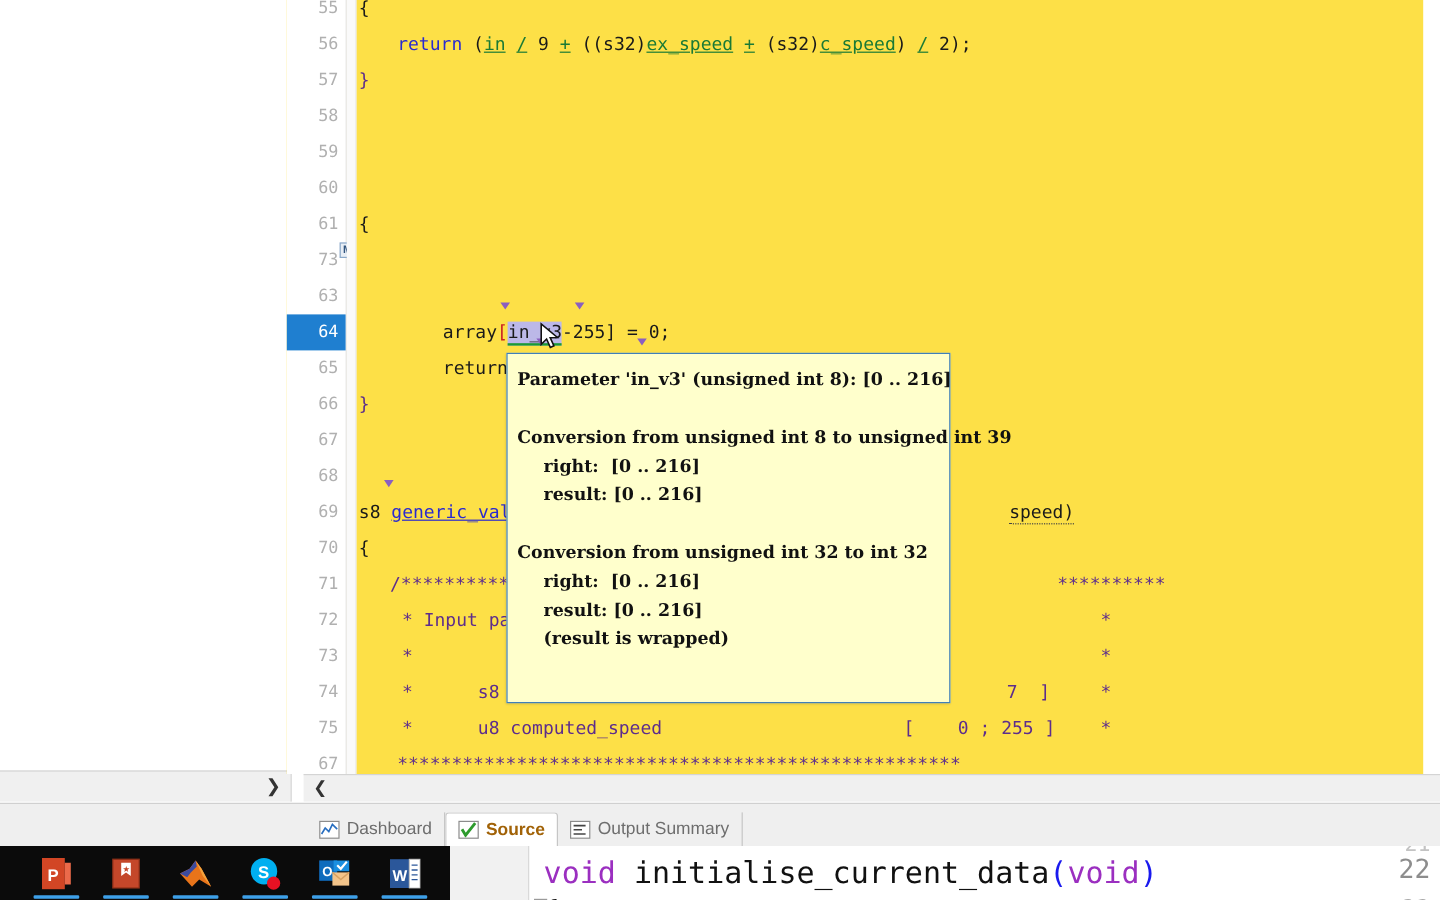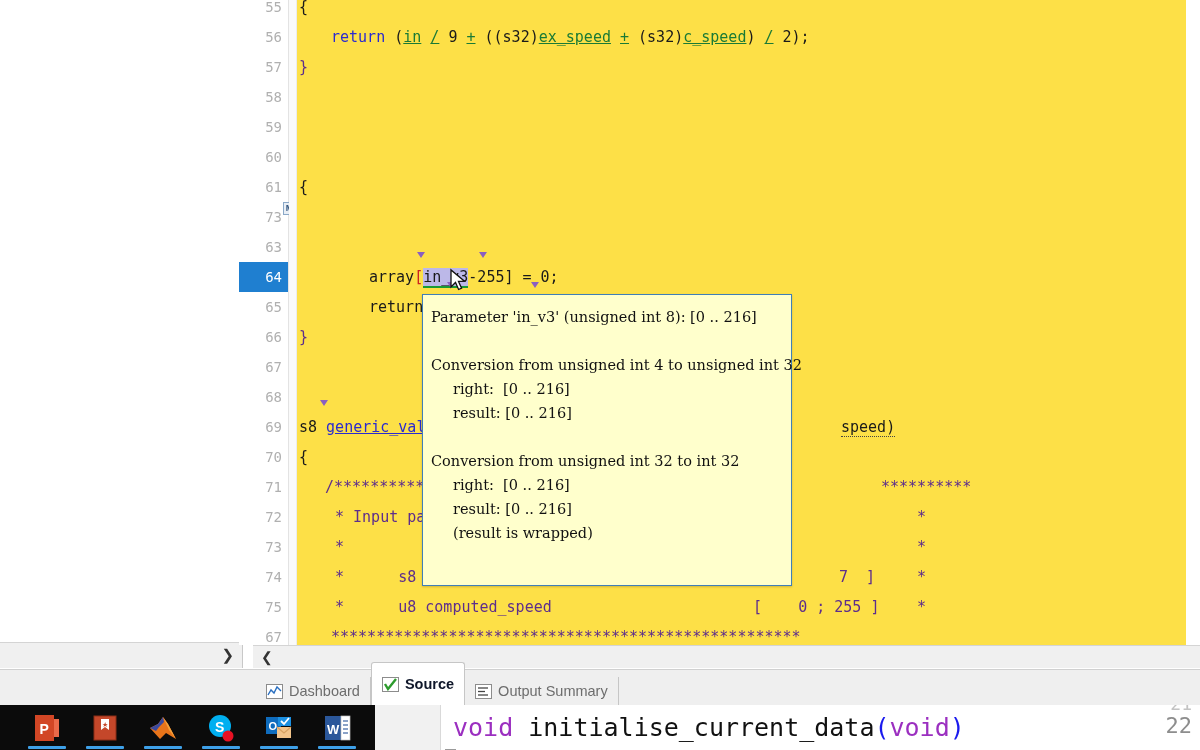--- a/index.html
+++ b/index.html
@@ -117,21 +117,21 @@
     position: absolute;
     left: 436px; top: 294px; width: 370px; height: 292px;
     background: #ffffcc;
     border: 1px solid #3f7fb8;
     box-shadow: 0 1px 2px rgba(0,0,0,.18);
     font-family: "DejaVu Serif", serif;
     font-size: 14.5px; color: #111;
     padding: 10px 0 0 0;
     z-index: 50;
   }
-  .tt-line { padding: 0 8px; line-height: 24px; white-space: pre; }
+  .tt-line { padding: 0 8px; line-height: 24px; white-space: pre; font-weight: bold; }
   .tt-indent { padding-left: 30px; }
   .tt-gap { height: 24px; }
   .tt-footer {
     position: absolute; left: 0; right: 0; bottom: 0; height: 30px;
     border-top: 1px solid #c9c9a8;
     display: flex; align-items: center; justify-content: flex-end;
     padding-right: 10px;
     font-family: "Liberation Sans", sans-serif;
     font-size: 12.5px; color: #222;
   }
@@ -156,24 +156,24 @@
   }
   .tab {
     display: flex; align-items: center; gap: 6px;
     height: 28px; padding: 0 10px;
     font-size: 14.5px; color: #6d6d6d;
     border-right: 1px solid #c6c6c6;
     cursor: pointer;
     font-family: "Liberation Sans", sans-serif;
   }
   .tab.active {
-    background: #ffffff; color: #0f172a; font-weight: bold;
+    background: #ffffff; color: #a16207; font-weight: bold;
     border: 1px solid #c6c6c6; border-bottom: none;
     border-radius: 3px 3px 0 0;
-    height: 43px;
+    height: 28px;
   }
   .tab-icon {
     width: 17px; height: 15px; border: 1px solid #8c8c8c;
     background: #ffffff; display: inline-block; position: relative;
     flex: none;
   }
   .tab-icon svg { display: block; }
 
   
   .lower-editor {
@@ -326,21 +326,21 @@
       <div class="cl cmt" style="top:592px;left:464px"><span>[    0 ; 255 ]</span></div>
       <div class="cl cmt" style="top:592px;left:628px"><span>*</span></div>
 
       <div class="cl cmt" style="top:622px;left:42px"><span>****************************************************</span></div>
 
     </div>
 
     <div class="tooltip" style="left:183px;top:294px">
       <div class="tt-line">Parameter 'in_v3' (unsigned int 8): [0 .. 216]</div>
       <div class="tt-gap"></div>
-      <div class="tt-line">Conversion from unsigned int 4 to unsigned int 32</div>
+      <div class="tt-line">Conversion from unsigned int 8 to unsigned int 39</div>
       <div class="tt-line tt-indent">right:  [0 .. 216]</div>
       <div class="tt-line tt-indent">result: [0 .. 216]</div>
       <div class="tt-gap"></div>
       <div class="tt-line">Conversion from unsigned int 32 to int 32</div>
       <div class="tt-line tt-indent">right:  [0 .. 216]</div>
       <div class="tt-line tt-indent">result: [0 .. 216]</div>
       <div class="tt-line tt-indent">(result is wrapped)</div>
     </div>
 
   </div>

